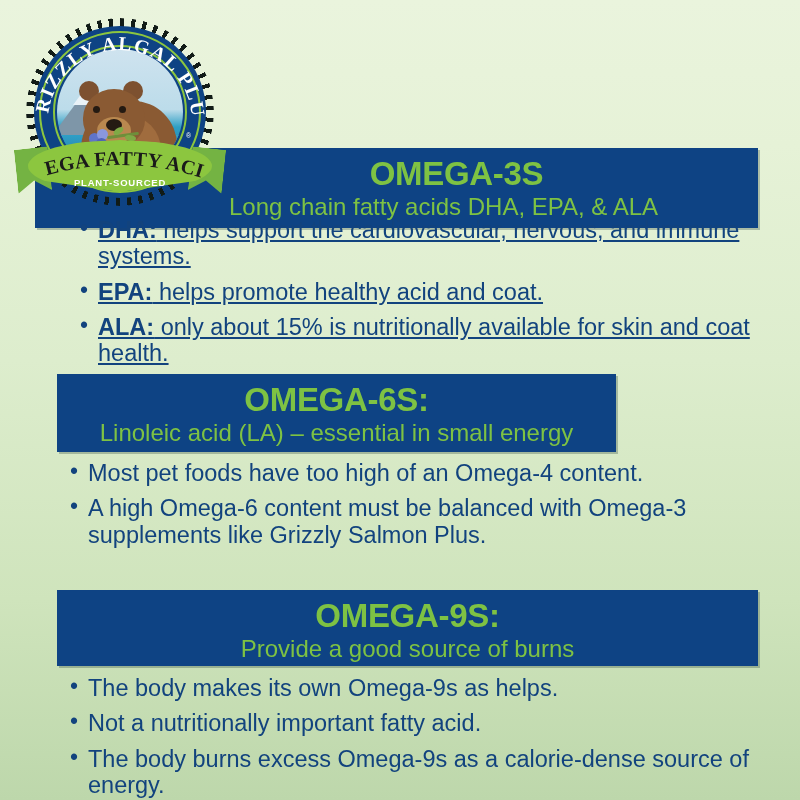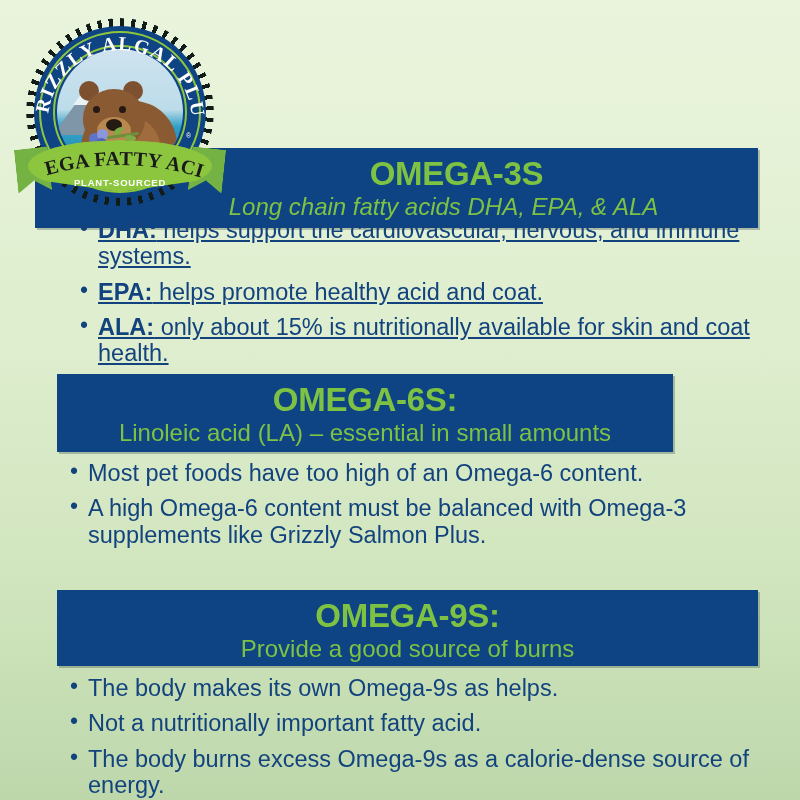--- a/index.html
+++ b/index.html
@@ -39,41 +39,41 @@
 
   
   .bar {
     position: absolute;
     background: #0e4384;
     box-shadow: 2px 2px 0 rgba(40,70,60,0.30);
     color: #7dc242;
     text-align: center;
   }
   .bar.b1 { left: 35px;  top: 148px; width: 723px; height: 80px; }
-  .bar.b2 { left: 57px;  top: 374px; width: 616px; height: 78px; }
+  .bar.b2 { left: 57px;  top: 374px; width: 559px; height: 78px; }
   .bar.b3 { left: 57px;  top: 590px; width: 701px; height: 76px; }
 
   .bar-title {
     display: block;
     font-weight: bold;
     font-size: 33px;
     line-height: 1.0;
     letter-spacing: -0.3px;
     color: #7ec243;
     padding-top: 9px;
   }
   .bar.b1 .bar-title { padding-left: 120px; }
   .bar-sub {
     display: block;
     font-size: 24px;
     line-height: 1.12;
     color: #7ec243;
     padding-top: 4px;
   }
-  .bar.b1 .bar-sub { padding-left: 94px; font-style: italic; }
+  .bar.b1 .bar-sub { padding-left: 94px; }
 
   
   .bullets {
     position: absolute;
     color: #12437e;
     font-size: 23.5px;
     line-height: 1.12;
   }
   .bullets.l1 { left: 78px; top: 217px; width: 690px; text-decoration: underline; }
   .bullets.l2 { left: 68px; top: 460px; width: 700px; }
@@ -349,26 +349,26 @@
     <div class="bullet">
       <b>EPA:</b><span class="txt"> helps promote healthy acid and coat.</span>
     </div>
     <div class="bullet">
       <b>ALA:</b><span class="txt"> only about 15% is nutritionally available for skin and coat health.</span>
     </div>
   </div>
 
   <div class="bar b2">
     <span class="bar-title">OMEGA-6S:</span>
-    <span class="bar-sub">Linoleic acid (LA) – essential in small amounts</span>
+    <span class="bar-sub">Linoleic acid (LA) – essential in small energy</span>
   </div>
 
   <div class="bullets l2">
     <div class="bullet">
-      <b></b><span class="txt">Most pet foods have too high of an Omega-6 content.</span>
+      <b></b><span class="txt">Most pet foods have too high of an Omega-4 content.</span>
     </div>
     <div class="bullet">
       <b></b><span class="txt">A high Omega-6 content must be balanced with Omega-3 supplements like Grizzly Salmon Plus.</span>
     </div>
   </div>
 
   <div class="bar b3">
     <span class="bar-title">OMEGA-9S:</span>
     <span class="bar-sub">Provide a good source of burns</span>
   </div>

